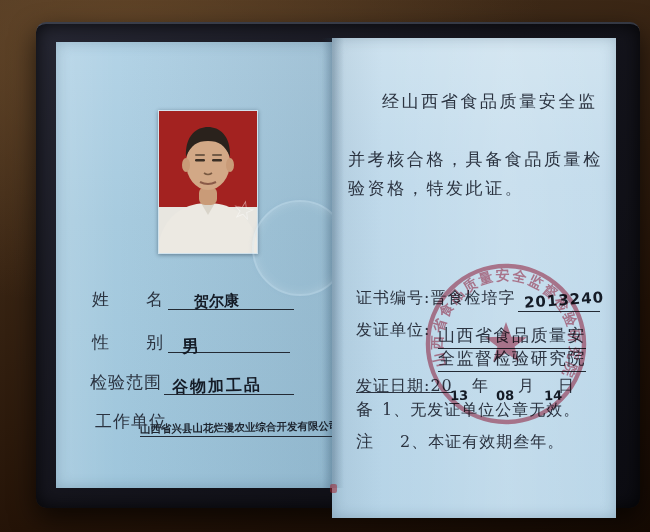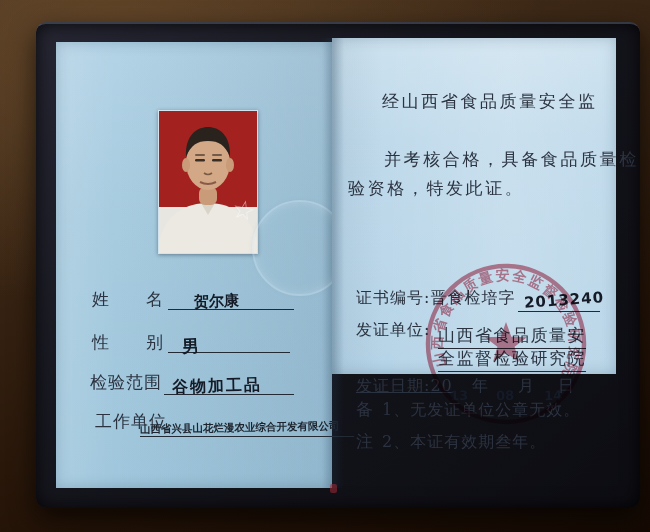--- a/index.html
+++ b/index.html
@@ -27,21 +27,21 @@
       repeating-linear-gradient(45deg, rgba(255,255,255,.13) 0 1px, rgba(255,255,255,0) 1px 3px),
       repeating-linear-gradient(-45deg, rgba(255,255,255,.13) 0 1px, rgba(255,255,255,0) 1px 3px);
   }
   .page-left{
     left:20px;top:18px;width:276px;height:446px;
     background:
       linear-gradient(90deg, rgba(255,255,255,.14) 0%, rgba(255,255,255,0) 22%, rgba(30,60,85,.10) 92%),
       linear-gradient(180deg,#b3d3e6 0%, #a7cbdf 40%, #9fc6dc 100%);
   }
   .page-right{
-    left:296px;top:14px;width:284px;height:336px;
+    left:296px;top:14px;width:284px;height:480px;
     background:
       linear-gradient(90deg, rgba(25,55,80,.08) 0%, rgba(255,255,255,0) 18%, rgba(255,255,255,.16) 62%, rgba(255,255,255,.05) 100%),
       linear-gradient(180deg,#cde2ef 0%, #c0daeb 30%, #b6d4e7 100%);
   }
   .spine{
     position:absolute;left:286px;top:14px;width:22px;height:450px;
     background:linear-gradient(90deg, rgba(0,0,0,0), rgba(35,65,90,.22) 50%, rgba(0,0,0,0));
   }
   .spine-mark{
     position:absolute;left:294px;top:460px;width:7px;height:9px;
@@ -140,21 +140,21 @@
       <div class="abs hand hand-scope" style="left:116px;top:334px;">谷物加工品</div>
 
       <div class="abs typed field-label" style="left:39px;top:368px;">工作单位</div>
       <div class="underline" style="left:84px;top:378px;width:214px;height:16px;border-bottom-width:1px;"></div>
       <div class="abs employer-value" style="left:84px;top:379px;">山西省兴县山花烂漫农业综合开发有限公司</div>
     </div>
 
     <div class="page page-right texture">
 
       <div class="abs typed intro-line" style="left:50px;top:52px;">经山西省食品质量安全监</div>
-      <div class="abs typed intro-line" style="left:16px;top:110px;margin-left:36px;">并考核合格，具备食品质量检</div>
+      <div class="abs typed intro-line" style="left:16px;top:110px;">并考核合格，具备食品质量检</div>
       <div class="abs typed lbl" style="left:24px;top:250px;"><span>证书编号:</span><span>晋食检培字</span></div>
 
       <div class="abs typed intro-line" style="left:16px;top:139px;">验资格，特发此证。</div>
       <div class="underline" style="left:186px;top:250px;width:82px;height:23px;border-bottom-width:1.8px;"></div>
       <div class="abs hand cert-number" style="left:192px;top:253px;">2013240</div>
 
       <div class="abs typed lbl" style="left:24px;top:282px;">发证单位:</div>
       <div class="abs typed issuer-val" style="left:106px;top:286px;text-align:right;">山西省食品质量安</div>
       <div class="abs typed issuer-val" style="left:106px;top:309px;">全监督检验研究院</div>
 
@@ -162,21 +162,21 @@
       <div class="abs typed lbl" style="left:140px;top:338px;">年</div>
       <div class="abs typed lbl" style="left:186px;top:338px;">月</div>
       <div class="abs typed lbl" style="left:226px;top:338px;">日</div>
       <div class="abs hand date-num" style="left:118px;top:350px;">13</div>
       <div class="abs hand date-num" style="left:164px;top:350px;">08</div>
       <div class="abs hand date-num" style="left:212px;top:350px;">14</div>
 
       <div class="abs typed note-char" style="left:24px;top:360px;">备</div>
       <div class="abs typed note-char" style="left:24px;top:392px;">注</div>
       <div class="abs typed note-item" style="left:50px;top:362px;">1、无发证单位公章无效。</div>
-      <div class="abs typed note-item" style="left:50px;top:394px;">2、本证有效期叁年。</div>
+      <div class="abs typed note-item" style="left:68px;top:394px;">2、本证有效期叁年。</div>
 
       <svg class="stamp" viewBox="0 0 172 172">
         <circle cx="86" cy="86" r="78" fill="none" stroke="#c03a54" stroke-width="4.5"></circle>
         <path id="stamp-arc" d="M 28,113 A 64,64 0 1 1 144,113" fill="none"></path>
         <text font-size="14" fill="#c03a54" letter-spacing="2" font-weight="bold" font-family="DejaVu Serif, serif">
           <textPath href="#stamp-arc" startOffset="6">山西省食品质量安全监督检验研究院</textPath>
         </text>
         <polygon points="86,64 91.3,78.7 106.9,79.2 94.6,88.8 98.9,103.8 86,95 73.1,103.8 77.4,88.8 65.1,79.2 80.7,78.7" fill="#c03a54"></polygon>
       </svg>
     </div>

